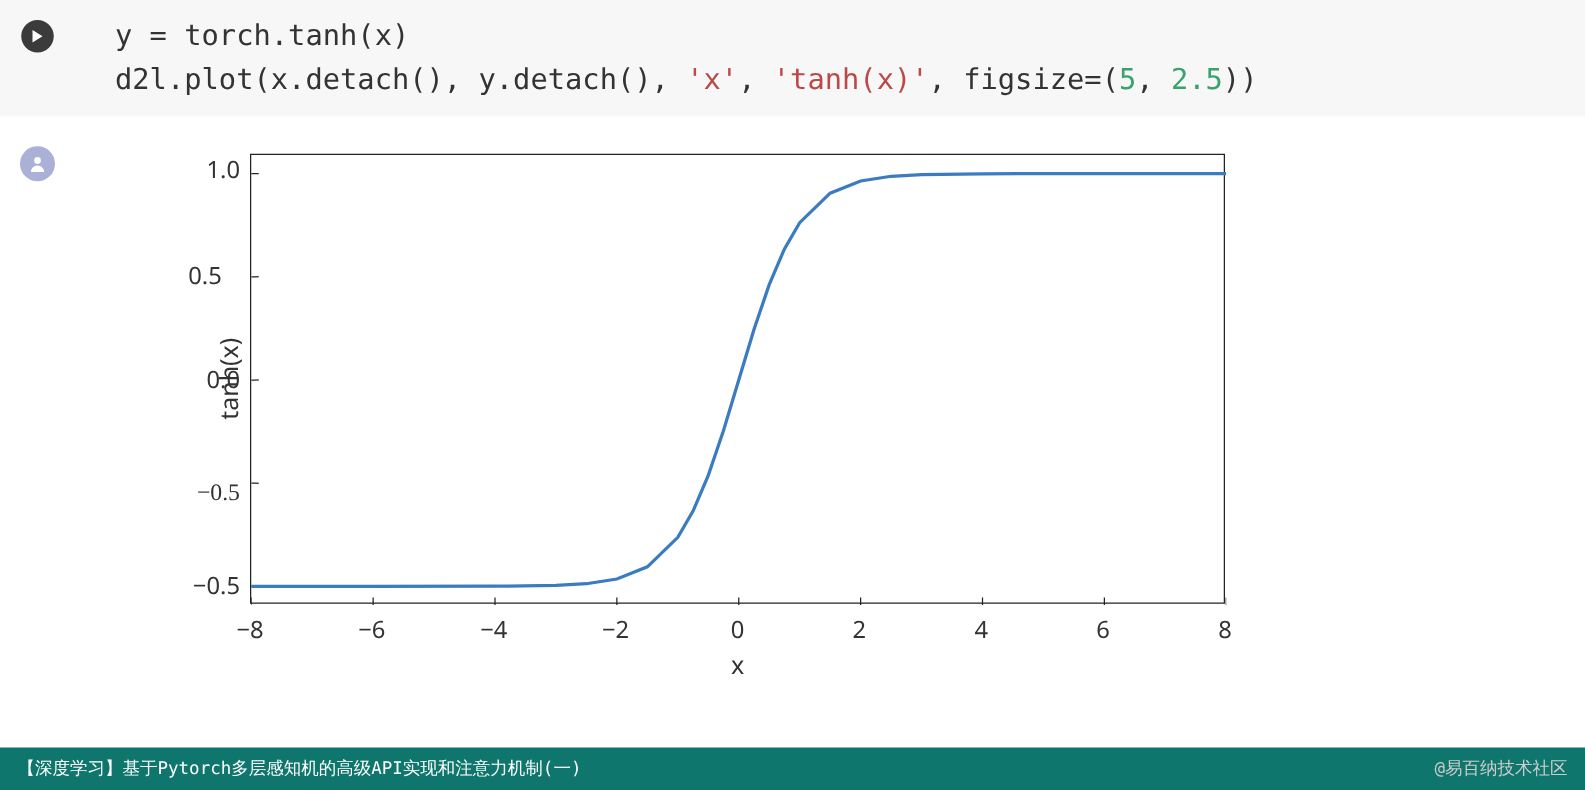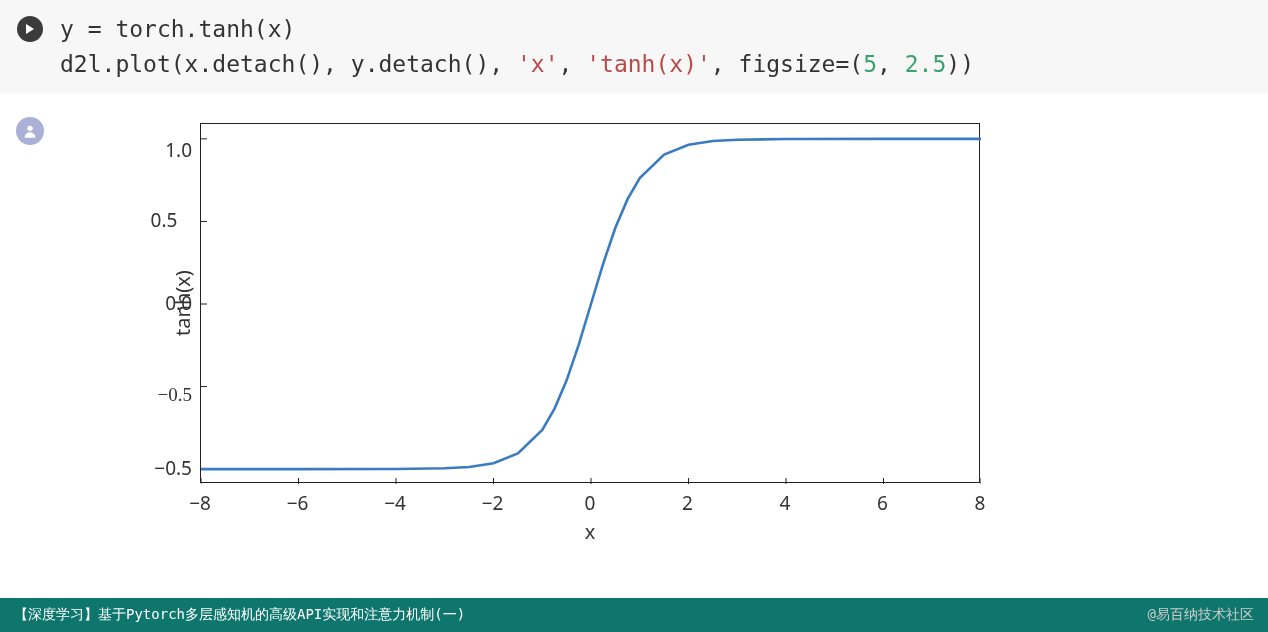--- a/index.html
+++ b/index.html
@@ -2,21 +2,21 @@
 <html><head>
   <meta charset="utf-8">
   <style>
     * { margin: 0; padding: 0; box-sizing: border-box; }
     body { width: 1268px; height: 632px; background: #ffffff; font-family: ui-monospace, 'SF Mono', Menlo, Consolas, monospace; position: relative; overflow: hidden; }
 
     .code-cell { display: flex; background: #f7f7f7; padding: 12px 0; }
     .gutter { width: 60px; display: flex; align-items: flex-start; justify-content: center; padding-top: 4px; }
     .run-button { width: 26px; height: 26px; border-radius: 50%; background: #3b3b3b; display: flex; align-items: center; justify-content: center; cursor: pointer; }
     .run-button svg { fill: #fff; }
-    .code-body { flex: 1; font-size: 23px; line-height: 1.5; color: #333; white-space: pre; font-family: ui-monospace, 'SF Mono', Menlo, Consolas, monospace; }
+    .code-body { flex: 1; font-size: 23px; line-height: 1.5; color: #333; white-space: pre; font-family: ui-monospace, 'SF Mono', Menlo, Consolas, monospace; margin-left: 32px; }
     .tok-str { color: #b94a48; }
     .tok-num { color: #3aa26f; }
 
     .output-cell { display: flex; padding-top: 20px; }
     .out-gutter { width: 60px; display: flex; align-items: flex-start; justify-content: center; padding-top: 4px; }
     .avatar { width: 28px; height: 28px; border-radius: 50%; background: #aab0d6; display:flex; align-items:center; justify-content:center; }
     .avatar svg { fill:#fff; }
     .plot-wrap { position: relative; }
 
     .plot { position: relative; width: 900px; height: 440px; margin-left: 60px; }
@@ -82,21 +82,21 @@
         <div class="xtick" style="left: 372.5px;">−2</div>
         <div class="xtick" style="left: 470px;">0</div>
         <div class="xtick" style="left: 567.5px;">2</div>
         <div class="xtick" style="left: 665px;">4</div>
         <div class="xtick" style="left: 762.5px;">6</div>
         <div class="xtick" style="left: 860px;">8</div>
         <div class="ytick" style="top: 355.138px;">−0.5</div>
         <div class="ytick" style="top: 282px; font-family: Liberation Serif, serif;">−0.5</div>
         <div class="ytick" style="top: 190px;">0.0</div>
         <div class="ytick" style="top: 107.431px; text-align: center;">0.5</div>
-        <div class="ytick" style="top: 37px;">1.0</div>
+        <div class="ytick" style="top: 22px;">1.0</div>
       </div>
   </div>
 </div>
 
 <div class="footer-bar">
   <span>【深度学习】基于Pytorch多层感知机的高级API实现和注意力机制(一)</span>
   <span class="footer-right">@易百纳技术社区</span>
 </div>
 
 </body></html>

